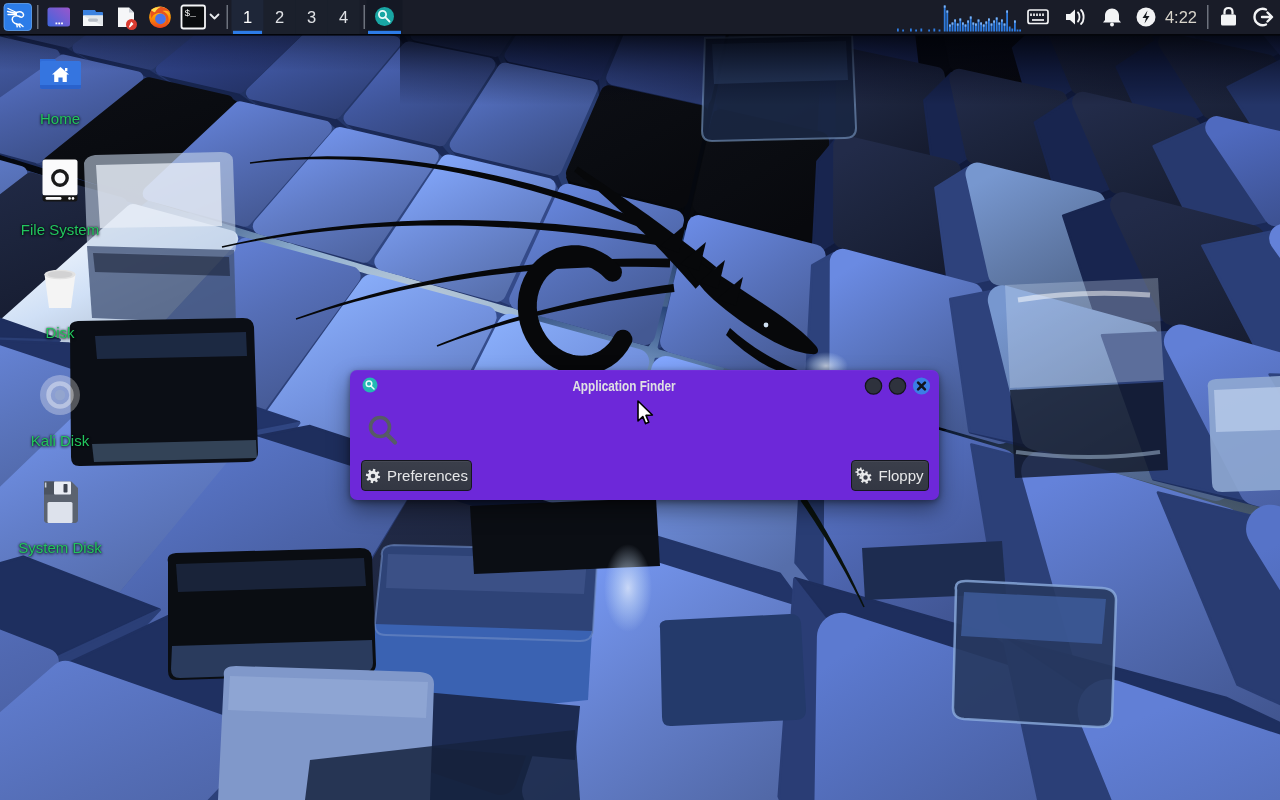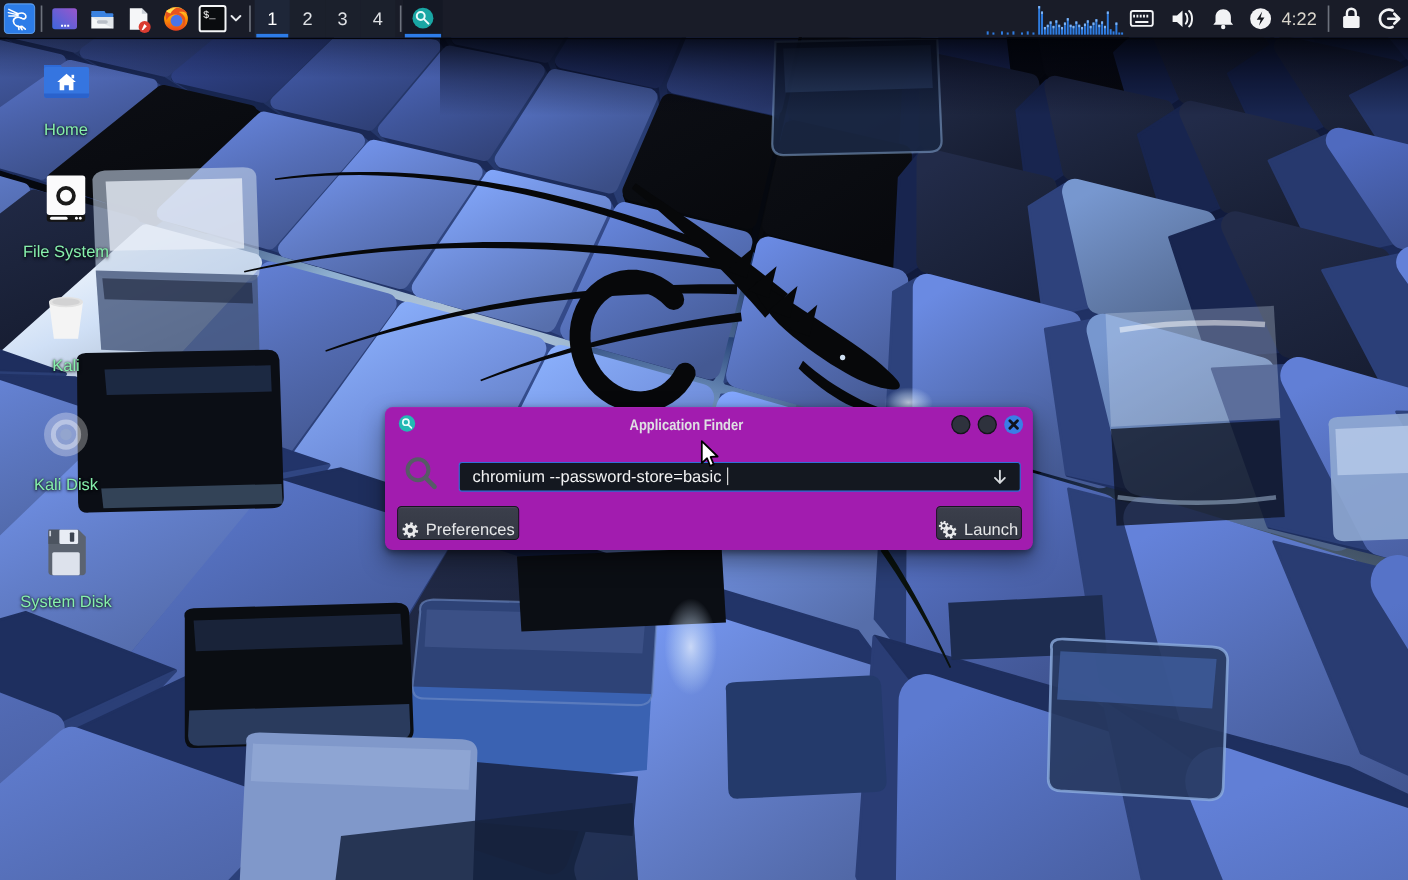--- a/index.html
+++ b/index.html
@@ -1,31 +1,31 @@
 <!DOCTYPE html>
 <html><head><meta charset="utf-8"><style>
 html,body{margin:0;padding:0;width:1280px;height:800px;overflow:hidden;background:#0b1020;
 font-family:"Liberation Sans",sans-serif;}
 #wall{position:absolute;left:0;top:0;width:1280px;height:800px;}
 
 #panel{position:absolute;left:0;top:0;width:1280px;height:36px;z-index:40}
 .dicon{position:absolute;width:120px;text-align:center;z-index:10}
-.dlabel{position:absolute;left:0;width:100%;color:#86efac;font-size:15px;text-shadow:0 1px 3px rgba(0,0,0,0.9),0 0 2px rgba(0,0,0,0.7)}
-#dlg{position:absolute;left:350px;top:369.5px;width:588.5px;height:130px;background:#a21caf;border-radius:7px;
+.dlabel{position:absolute;left:0;width:100%;color:#22c55e;font-size:15px;text-shadow:0 1px 3px rgba(0,0,0,0.9),0 0 2px rgba(0,0,0,0.7)}
+#dlg{position:absolute;left:350px;top:369.5px;width:588.5px;height:130px;background:#6d28d9;border-radius:7px;
 box-shadow:0 1px 0 rgba(255,255,255,0.04) inset,0 10px 22px rgba(0,0,0,0.42),0 2px 6px rgba(0,0,0,0.4);z-index:30}
 #dtitle{position:absolute;left:0;top:8px;width:548px;text-align:center;font-weight:bold;font-size:14px;color:#dfe0e3;transform:scaleX(0.84)}
 #dtlicon{position:absolute;left:12px;top:7px}
 #dbtns{position:absolute;right:7px;top:6px}
 #dmag{position:absolute;left:16px;top:44px}
 #dinput{position:absolute;left:66.5px;top:50px;width:497.5px;height:25.5px;background:#141820;border:1.5px solid #2f6fd9;
 border-radius:3px;color:#f2f2f3;font-size:15px;line-height:25.5px;padding-left:12px;box-sizing:content-box;white-space:nowrap}
 #dcursor{display:inline-block;width:1.2px;height:16px;background:#e8e8e8;vertical-align:-3px;margin-left:5px}
 #darrow{position:absolute;right:10px;top:5px}
 .dbtn{position:absolute;top:90.5px;height:29px;background:linear-gradient(#3c404c,#3438:43);background:linear-gradient(#3b3f4b,#333743);
-border:1px solid #15171e;border-radius:4px;color:#e6e7e9;font-size:15px;display:flex;align-items:flex-end;justify-content:center;gap:6px;
+border:1px solid #15171e;border-radius:4px;color:#e6e7e9;font-size:15px;display:flex;align-items:center;justify-content:center;gap:6px;
 box-shadow:0 1px 0 rgba(255,255,255,0.05) inset}
 #dpref{left:11px;width:109px}
 #dlaunch{left:500.5px;width:76px}
 #cursor{position:absolute;left:632px;top:398px;z-index:35}
 
 </style></head><body>
 
 <svg id="wall" width="1280" height="800" viewBox="0 0 1280 800">
 <defs>
 <radialGradient id="glow1" cx="0.5" cy="0.5" r="0.5">
@@ -2108,21 +2108,21 @@
       <circle cx="73" cy="42.4" r="1.3" fill="#fbfbfc"></circle>
   </svg>
   <div class="dlabel" style="top:65px">File System</div>
 </div>
 <div class="dicon" style="left:0;top:265px">
   <svg width="120" height="48" viewBox="0 0 120 48">
     <path d="M44.5,9 L75.5,9 L71,43 L49,43 Z" fill="#f4f4f4"></path>
     <ellipse cx="60" cy="9.5" rx="15.5" ry="4.8" fill="#e2e2e2"></ellipse>
     <ellipse cx="60" cy="9.5" rx="12.5" ry="3.4" fill="#d2d2d3"></ellipse>
   </svg>
-  <div class="dlabel" style="top:58.5px">Kali</div>
+  <div class="dlabel" style="top:58.5px">Disk</div>
 </div>
 <div class="dicon" style="left:0;top:372px">
   <svg width="120" height="48" viewBox="0 0 120 48">
     <circle cx="60" cy="23" r="20" fill="#ffffff" opacity="0.30"></circle>
     <circle cx="60" cy="23" r="11.5" fill="none" stroke="#ffffff" stroke-width="4.5" opacity="0.38"></circle>
     <circle cx="60" cy="23" r="5.2" fill="#93a5cd" opacity="0.95"></circle>
   </svg>
   <div class="dlabel" style="top:59.5px">Kali Disk</div>
 </div>
 <div class="dicon" style="left:0;top:478px">
@@ -2305,36 +2305,31 @@
   <svg id="dbtns" width="80" height="20" viewBox="0 0 80 20">
     <circle cx="21.5" cy="10" r="8.2" fill="#2e323d" stroke="#13151b" stroke-width="1.2"></circle>
     <circle cx="45.5" cy="10" r="8.2" fill="#2e323d" stroke="#13151b" stroke-width="1.2"></circle>
     <circle cx="69.5" cy="10" r="8.6" fill="#3b7de6"></circle>
     <path d="M66.1,6.6 L72.9,13.4 M72.9,6.6 L66.1,13.4" stroke="#10131c" stroke-width="2.6" stroke-linecap="round"></path>
   </svg>
   <svg id="dmag" width="34" height="34" viewBox="0 0 34 34">
     <circle cx="14" cy="13" r="9.5" fill="none" stroke="#565b66" stroke-width="3.6"></circle>
     <line x1="21" y1="20.5" x2="29" y2="28.5" stroke="#565b66" stroke-width="4.2" stroke-linecap="round"></line>
   </svg>
-  <div id="dinput"><span id="dtext">chromium --password-store=basic</span><span id="dcursor"></span>
-    <svg id="darrow" width="16" height="16" viewBox="0 0 16 16">
-      <path d="M8,2 L8,13 M3.5,8.5 L8,13 L12.5,8.5" stroke="#d7dade" stroke-width="1.7" fill="none" stroke-linecap="round" stroke-linejoin="round"></path>
-    </svg>
-  </div>
   <div id="dpref" class="dbtn">
     <svg width="16" height="16" viewBox="0 0 16 16">
         <path d="M8.00,0.80 L10.55,1.26 L9.99,3.20 L11.56,4.21 L13.09,2.91 L14.56,5.04 L12.80,6.01 L13.20,7.84 L15.20,8.00 L14.74,10.55 L12.80,9.99 L11.79,11.56 L13.09,13.09 L10.96,14.56 L9.99,12.80 L8.16,13.20 L8.00,15.20 L5.45,14.74 L6.01,12.80 L4.44,11.79 L2.91,13.09 L1.44,10.96 L3.20,9.99 L2.80,8.16 L0.80,8.00 L1.26,5.45 L3.20,6.01 L4.21,4.44 L2.91,2.91 L5.04,1.44 L6.01,3.20 L7.84,2.80 Z M10.34,8.00 A2.34,2.34 0 1 0 5.66,8.00 A2.34,2.34 0 1 0 10.34,8.00 Z" fill="#e9eaec"></path>
       </svg>
     <span>Preferences</span>
   </div>
   <div id="dlaunch" class="dbtn">
     <svg width="17" height="17" viewBox="0 0 17 17">
       <g fill="#e9eaec">
           <path d="M5.00,0.40 L6.85,0.79 L6.39,2.12 L7.43,2.92 L8.60,2.13 L9.45,3.82 L8.12,4.29 L8.14,5.60 L9.48,6.02 L8.70,7.74 L7.50,7.00 L6.49,7.83 L7.00,9.14 L5.17,9.60 L5.00,8.20 L3.72,7.93 L3.00,9.14 L1.51,8.00 L2.50,7.00 L1.91,5.82 L0.52,6.02 L0.48,4.14 L1.88,4.29 L2.43,3.10 L1.40,2.13 L2.86,0.93 L3.61,2.12 L4.89,1.80 Z M6.60,5.00 A1.60,1.60 0 1 0 3.40,5.00 A1.60,1.60 0 1 0 6.60,5.00 Z"></path>
           <path d="M10.50,4.30 L12.99,4.82 L12.41,6.54 L13.84,7.63 L15.35,6.63 L16.49,8.90 L14.79,9.52 L14.82,11.32 L16.54,11.88 L15.48,14.19 L13.94,13.24 L12.55,14.39 L13.19,16.09 L10.72,16.70 L10.50,14.90 L8.73,14.53 L7.81,16.09 L5.79,14.54 L7.06,13.24 L6.25,11.63 L4.46,11.88 L4.41,9.34 L6.21,9.52 L6.96,7.88 L5.65,6.63 L7.61,5.01 L8.59,6.54 L10.34,6.10 Z M12.70,10.50 A2.20,2.20 0 1 0 8.30,10.50 A2.20,2.20 0 1 0 12.70,10.50 Z"></path>
         </g>
     </svg>
-    <span>Launch</span>
+    <span>Floppy</span>
   </div>
 </div>
 <svg id="cursor" width="26" height="30" viewBox="0 0 26 30">
   <path d="M6,3 L6,23 L10.8,18.6 L13.6,25.6 L16.8,24.2 L14,17.4 L20.4,17 Z" fill="#ffffff" stroke="#000000" stroke-width="1.6" stroke-linejoin="round"></path>
 </svg>
 
 </body></html>

